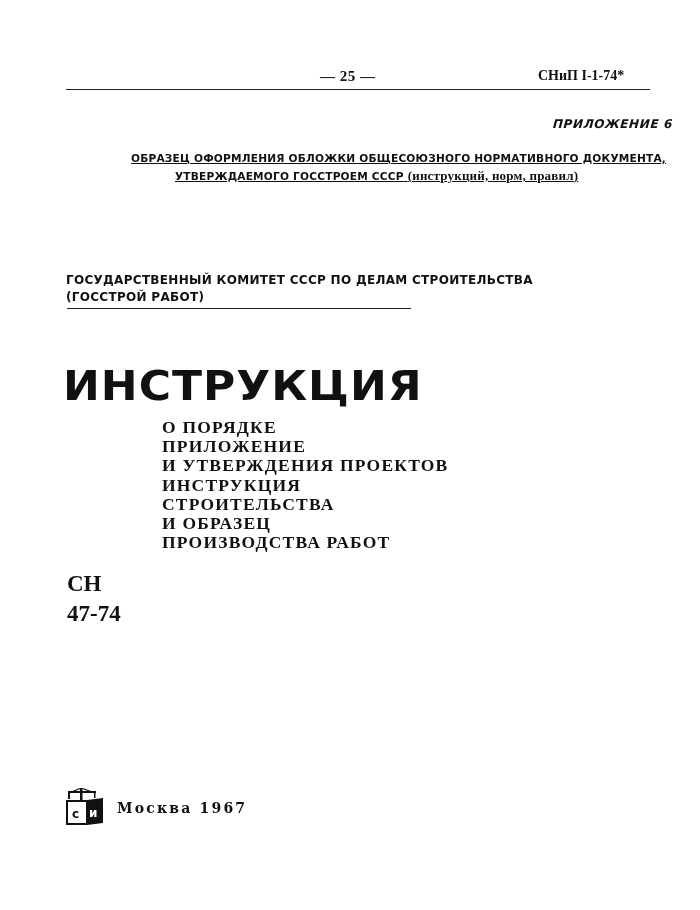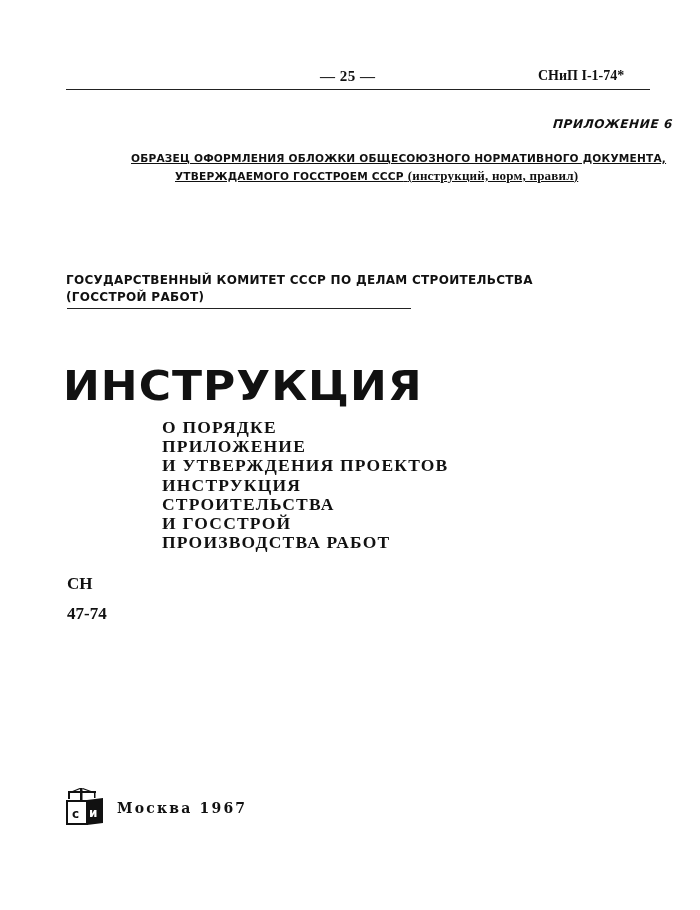--- a/index.html
+++ b/index.html
@@ -49,21 +49,21 @@
       left: 63px; top: 362px; font-family: "DejaVu Sans", sans-serif;
       font-weight: bold; font-size: 44px; letter-spacing: 1px; white-space: nowrap;
       transform: scaleY(0.92); transform-origin: left top;
     }
     .subtitle {
       left: 162px; top: 418px; font-weight: bold; font-size: 17.5px;
       line-height: 19.2px; letter-spacing: 1.2px;
     }
     .subtitle div { white-space: nowrap; }
     .code-label {
-      left: 67px; top: 569px; font-weight: bold; font-size: 17px; line-height: 30px;
+      left: 67px; top: 569px; font-weight: bold; font-size: 23px; line-height: 30px;
     }
     .code-label div { white-space: nowrap; }
     .logo {
       left: 65px; top: 788px; width: 40px; height: 38px;
     }
     .city-year {
       left: 117px; top: 800px; font-size: 14px; font-weight: bold; letter-spacing: 2.2px;
       white-space: nowrap; font-family: "DejaVu Serif", serif;
     }
   </style>
@@ -87,21 +87,21 @@
 <div class="abs committee-rule"></div>
 
 <div class="abs main-title">ИНСТРУКЦИЯ</div>
 
 <div class="abs subtitle">
   <div>О ПОРЯДКЕ</div>
   <div>ПРИЛОЖЕНИЕ</div>
   <div>И УТВЕРЖДЕНИЯ ПРОЕКТОВ</div>
   <div>ИНСТРУКЦИЯ</div>
   <div>СТРОИТЕЛЬСТВА</div>
-  <div>И ГОССТРОЙ</div>
+  <div>И ОБРАЗЕЦ</div>
   <div>ПРОИЗВОДСТВА РАБОТ</div>
 </div>
 
 <div class="abs code-label">
   <div>СН</div>
   <div>47-74</div>
 </div>
 
 <div class="abs logo">
   <svg width="40" height="38" viewBox="0 0 40 38" xmlns="http://www.w3.org/2000/svg">

